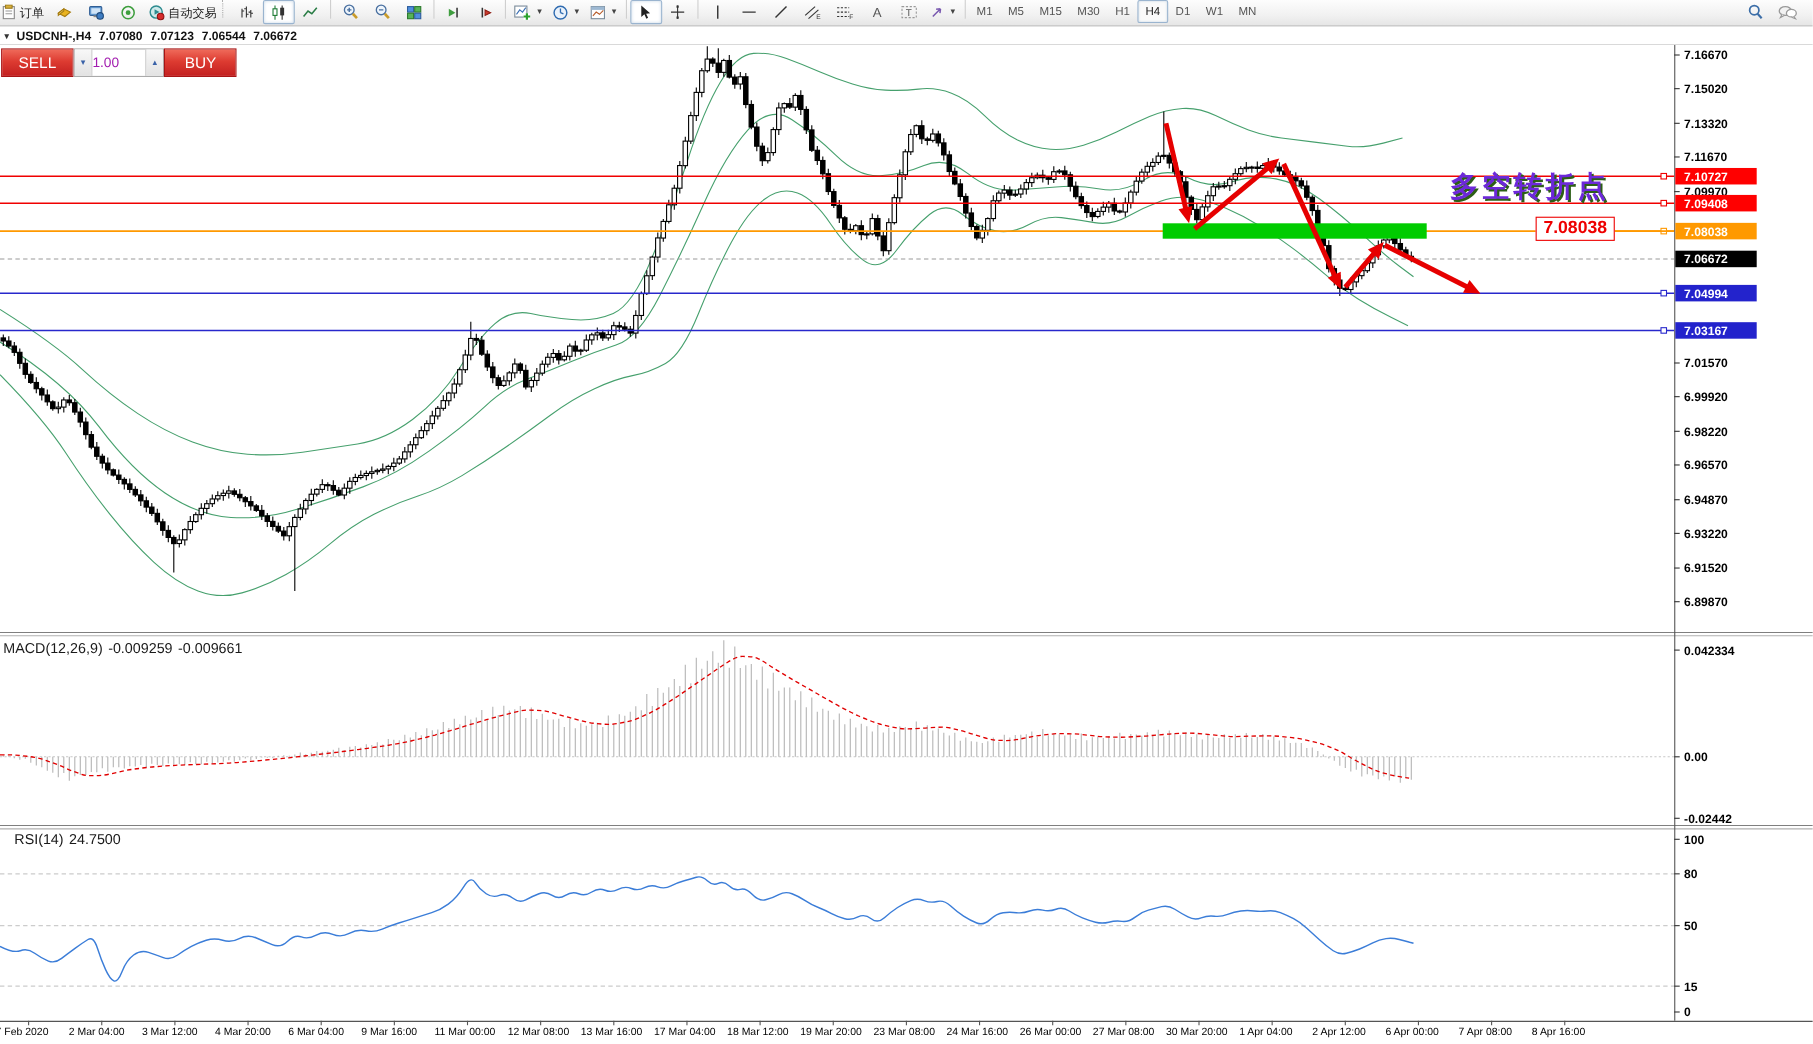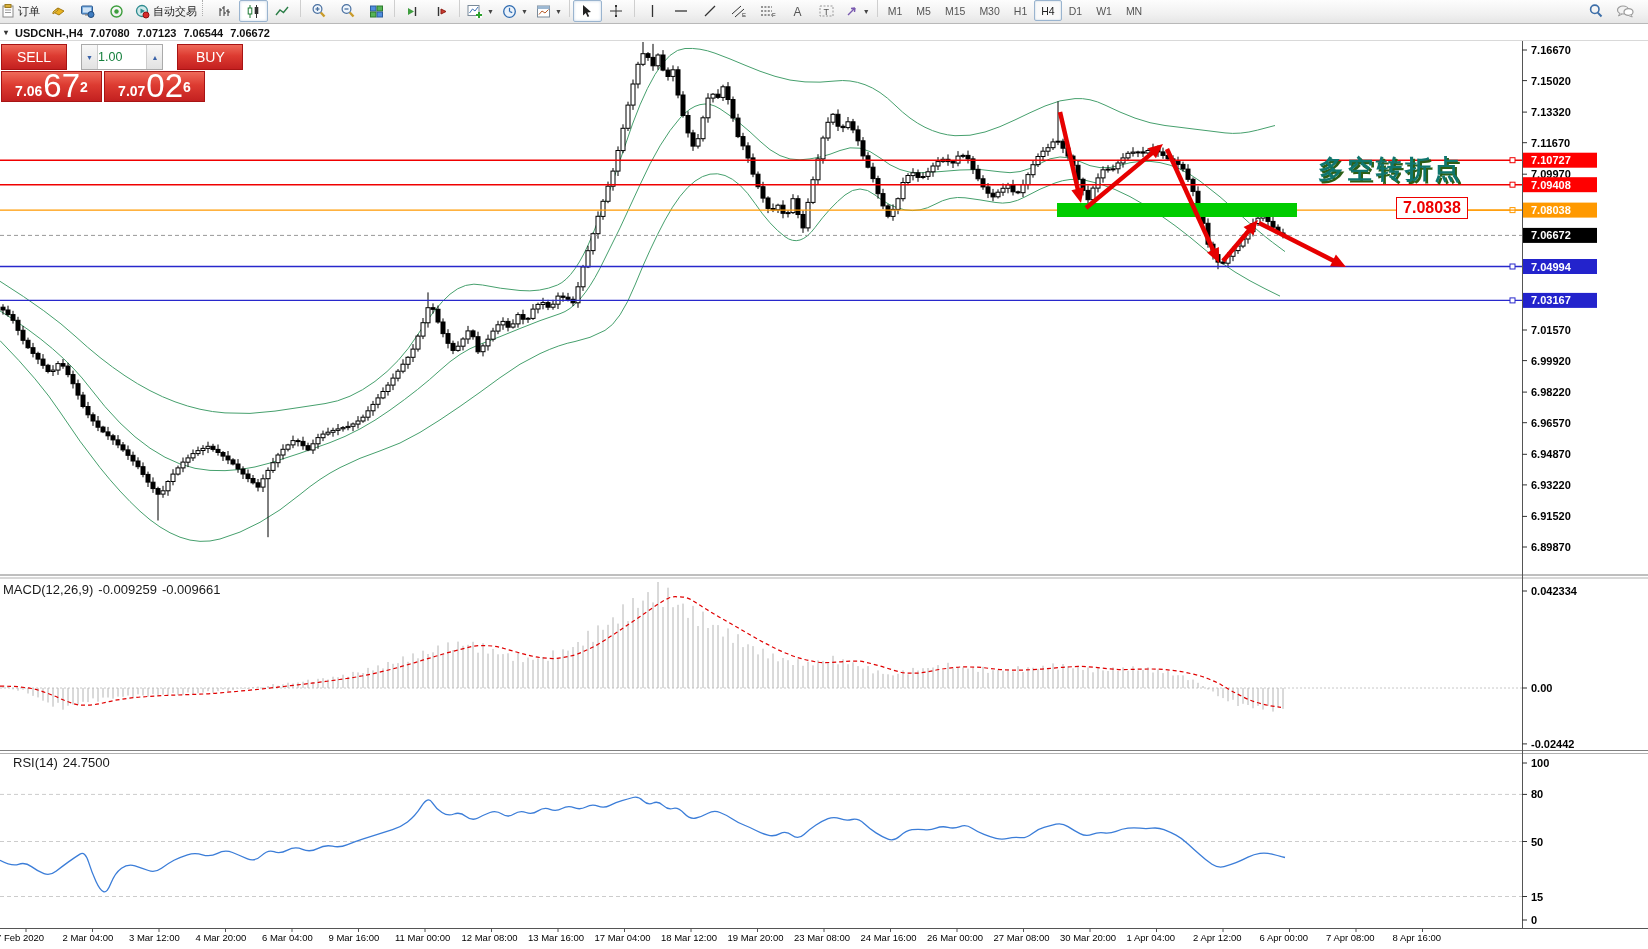--- a/index.html
+++ b/index.html
@@ -22,38 +22,38 @@
   .tf-btn.active{background:#fafafa;border-color:#9ab4cf;box-shadow:inset 0 0 2px #bccede;color:#222}
   .right-group{margin-left:auto;display:flex;align-items:center}
 
   
   .chart-header{position:absolute;top:25px;left:0;width:1648px;height:15px;z-index:30;background:#fff;
     display:flex;align-items:center;gap:7px;padding-left:4px;font-size:11px;font-weight:700;color:#111}
   .chart-header .mark{font-size:8px;color:#333}
 
   
   .trade-panel{position:absolute;left:1px;top:44px;width:204px;z-index:25;font-family:"Liberation Sans",sans-serif}
-  .tp-row1{display:flex;height:26px;gap:14px}
+  .tp-row1{display:flex;height:26px;gap:0}
   .tp-btn{flex:0 0 66px;display:flex;align-items:center;justify-content:center;color:#fff;font-size:14px;
     background:linear-gradient(180deg,#ef6a5a 0%,#dd3b31 45%,#c32020 100%);border:1px solid #a81414;box-sizing:border-box}
   .tp-vol{flex:1;display:flex;background:#fff;border:1px solid #aaa;box-sizing:border-box}
   .vol-btn{width:15px;display:flex;align-items:center;justify-content:center;font-size:7px;color:#3a62a8;
     background:linear-gradient(180deg,#f8f8f8,#e2e2e2);border-right:1px solid #ccc}
   .vol-btn:last-child{border-right:none;border-left:1px solid #ccc}
-  .vol-val{flex:1;display:flex;align-items:center;justify-content:flex-end;padding-right:24px;font-size:12.5px;color:#15803d}
+  .vol-val{flex:1;display:flex;align-items:center;justify-content:flex-end;padding-right:24px;font-size:12.5px;color:#a21caf}
   .tp-row2{display:flex;height:31px;margin-top:1px;gap:2px}
   .tp-price{flex:1;display:flex;align-items:flex-end;justify-content:center;color:#fff;padding-bottom:2px;
     background:linear-gradient(180deg,#ef6a5a 0%,#dd3b31 45%,#c32020 100%);border:1px solid #a81414;box-sizing:border-box}
   .pp{font-size:14px;font-weight:700;line-height:15px;margin-right:1px}
   .pb{font-size:33px;font-weight:400;line-height:27px}
   .ps{font-size:14px;font-weight:700;line-height:30px;align-self:flex-start}
 
   
   .cn-text{position:absolute;left:1318px;top:152px;z-index:18;font-size:26px;font-weight:700;letter-spacing:3px;
-    color:#0f766e;text-shadow:2px 2px 0 #2d5f16}
+    color:#6d28d9;text-shadow:2px 2px 0 #2d5f16}
   .level-label{position:absolute;left:1396px;top:197px;width:70px;height:20px;z-index:18;background:#fff;
     border:1px solid #ee0000;color:#ee0000;font-size:16px;font-weight:700;display:flex;align-items:center;justify-content:center}
 
   .ind-label{position:absolute;z-index:12;font-size:13px;color:#1a1a1a;display:flex;gap:5px}
   svg text{font-family:"Liberation Sans",sans-serif}
   #chart-svg{position:absolute;top:0;left:0;z-index:5}
 </style>
 </head>
 <body>
 
@@ -1218,32 +1218,20 @@
 <div class="trade-panel">
   <div class="tp-row1">
     <div class="tp-btn">SELL</div>
     <div class="tp-vol">
       <div class="vol-btn">▼</div>
       <div class="vol-val">1.00</div>
       <div class="vol-btn">▲</div>
     </div>
     <div class="tp-btn">BUY</div>
   </div>
-  <div class="tp-row2">
-    <div class="tp-price">
-      <span class="pp">7.06</span>
-      <span class="pb">67</span>
-      <span class="ps">2</span>
-    </div>
-    <div class="tp-price">
-      <span class="pp">7.07</span>
-      <span class="pb">02</span>
-      <span class="ps">6</span>
-    </div>
-  </div>
 </div>
 
 <div class="ind-label" style="left:3px;top:582px">
   <span>MACD(12,26,9)</span>
   <span>-0.009259</span>
   <span>-0.009661</span>
 </div>
 <div class="ind-label" style="left:13px;top:755px">
   <span>RSI(14)</span>
   <span>24.7500</span>

